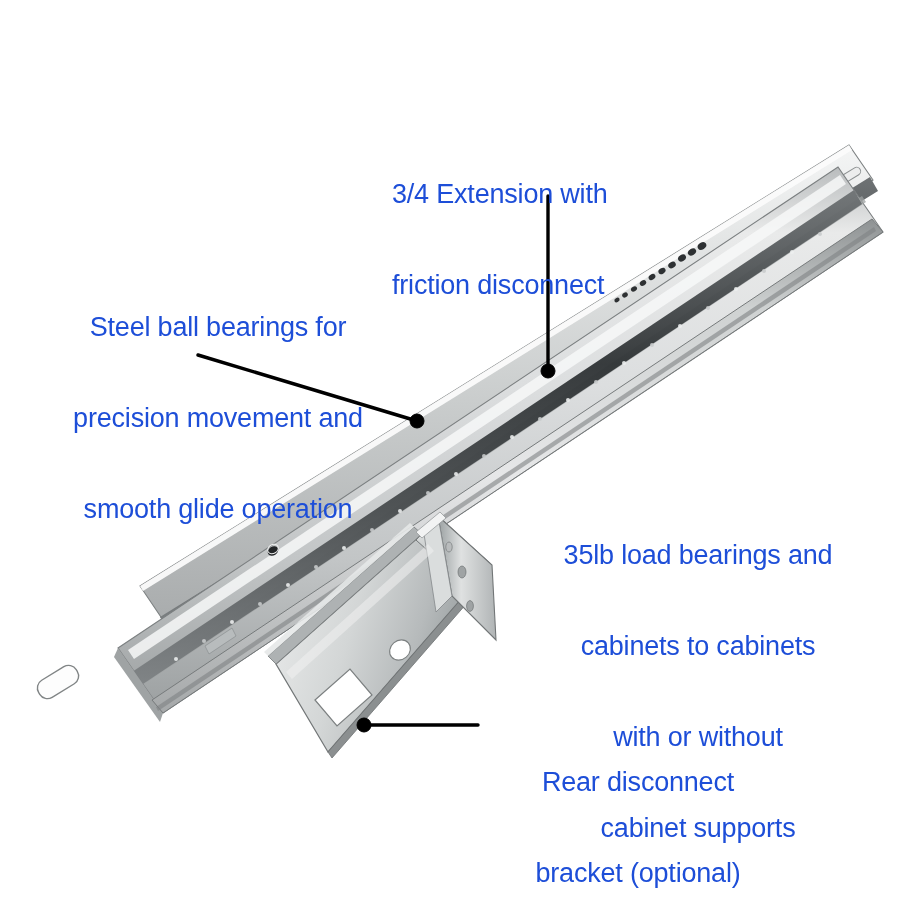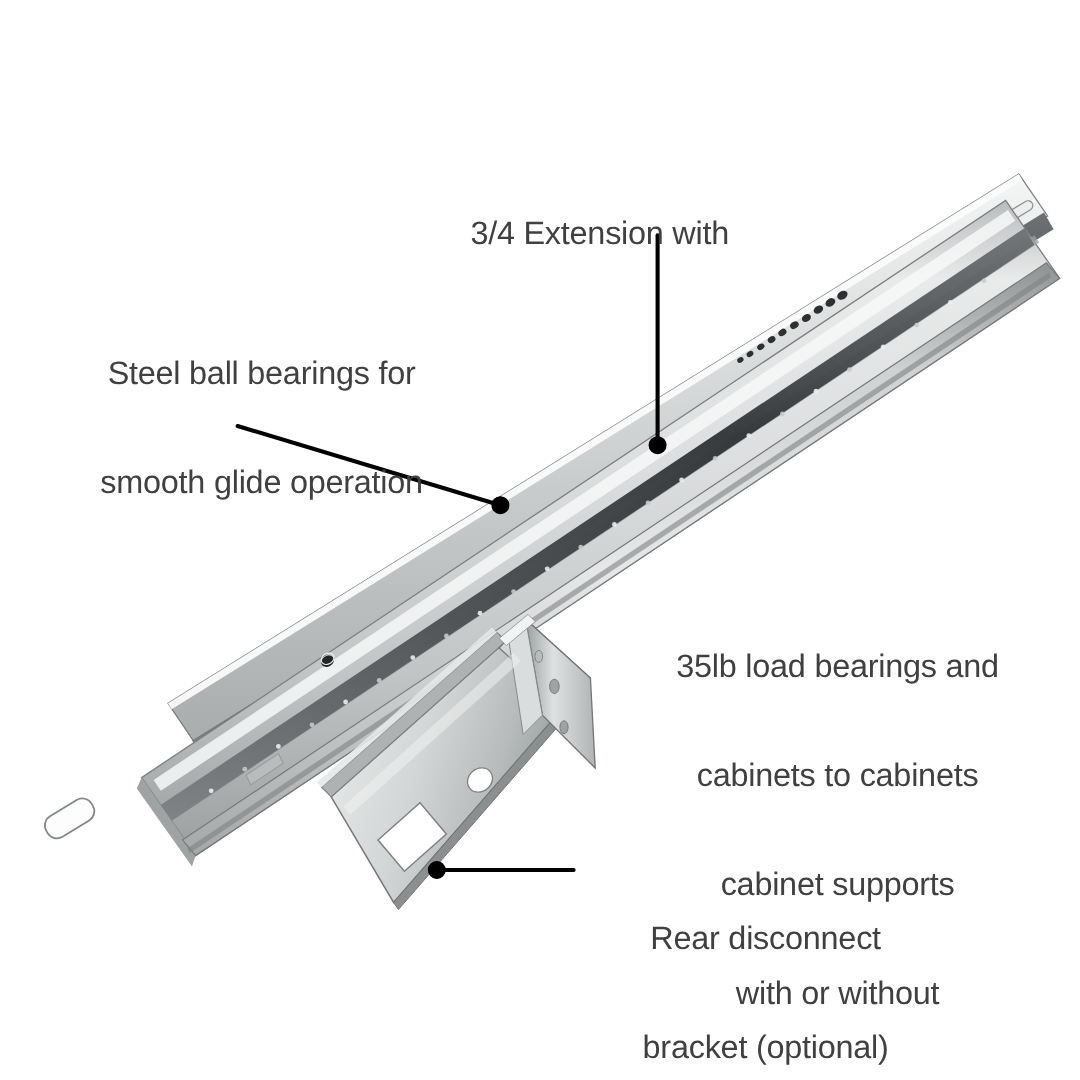--- a/index.html
+++ b/index.html
@@ -17,37 +17,37 @@
   }
   .product-svg {
     position: absolute;
     left: 0;
     top: 0;
     width: 900px;
     height: 900px;
   }
   .callout {
     position: absolute;
-    color: #404040;
+    color: #1d4ed8;
     font-family: "Liberation Sans", sans-serif;
     font-weight: 400;
     font-size: 27px;
     line-height: 1.12;
     letter-spacing: -0.2px;
     white-space: pre;
   }
   .callout-line { display: block; }
   #callout-extension {
     left: 392px;
     top: 119px;
     text-align: left;
   }
   #callout-bearings {
     left: 18px;
-    top: 236px;
+    top: 252px;
     text-align: center;
     width: 400px;
   }
   #callout-capacity {
     left: 500px;
     top: 480px;
     text-align: center;
     width: 396px;
   }
   #callout-bracket {
@@ -268,32 +268,34 @@
       </g>
       <g>
         <line x1="478" y1="725" x2="364" y2="725" stroke-width="3.4" stroke-linecap="round"></line>
         <circle cx="364" cy="725" r="7"></circle>
       </g>
     </g>
   </svg>
 
   <div class="callout" id="callout-extension">
     <span class="callout-line">3/4 Extension with</span>
+    <span class="callout-line">friction disconnect</span>
   </div>
 
   <div class="callout" id="callout-bearings">
     <span class="callout-line">Steel ball bearings for</span>
+    <span class="callout-line">precision movement and</span>
     <span class="callout-line">smooth glide operation</span>
   </div>
 
   <div class="callout" id="callout-capacity">
     <span class="callout-line">35lb load bearings and</span>
     <span class="callout-line">cabinets to cabinets</span>
+    <span class="callout-line">with or without</span>
     <span class="callout-line">cabinet supports</span>
-    <span class="callout-line">with or without</span>
   </div>
 
   <div class="callout" id="callout-bracket">
     <span class="callout-line">Rear disconnect</span>
     <span class="callout-line">bracket (optional)</span>
   </div>
 
 </div>
 
 </body></html>

